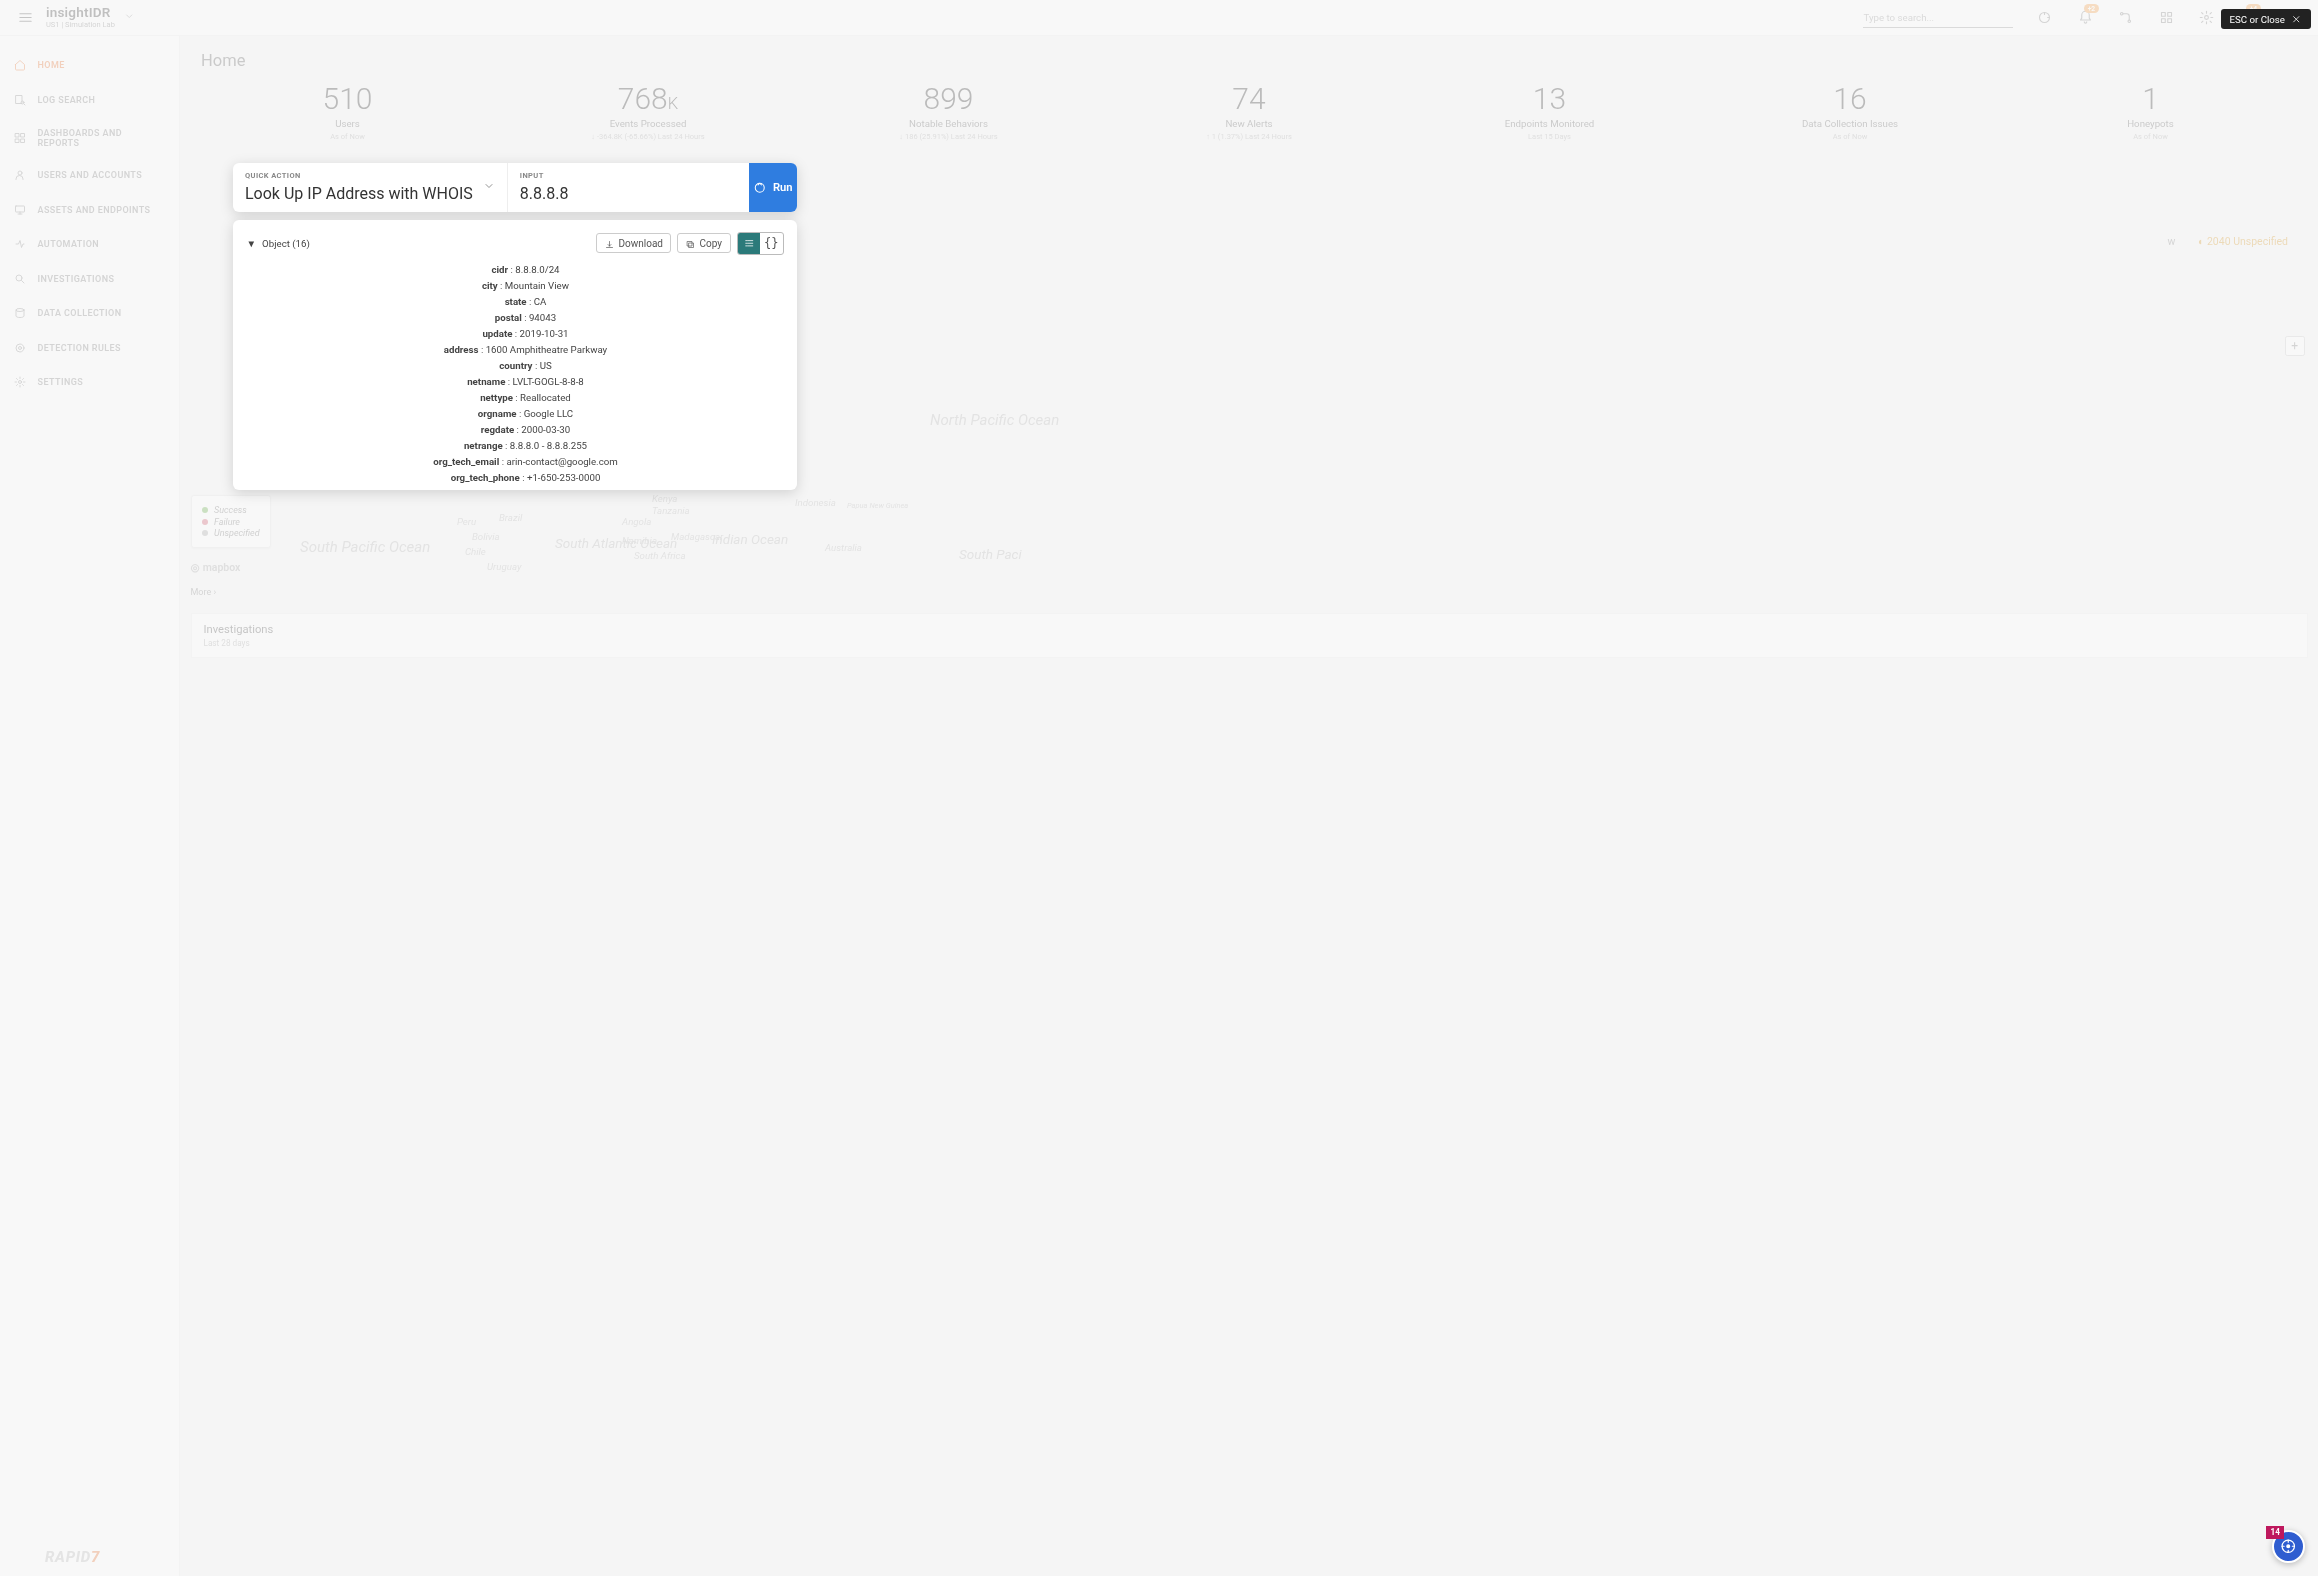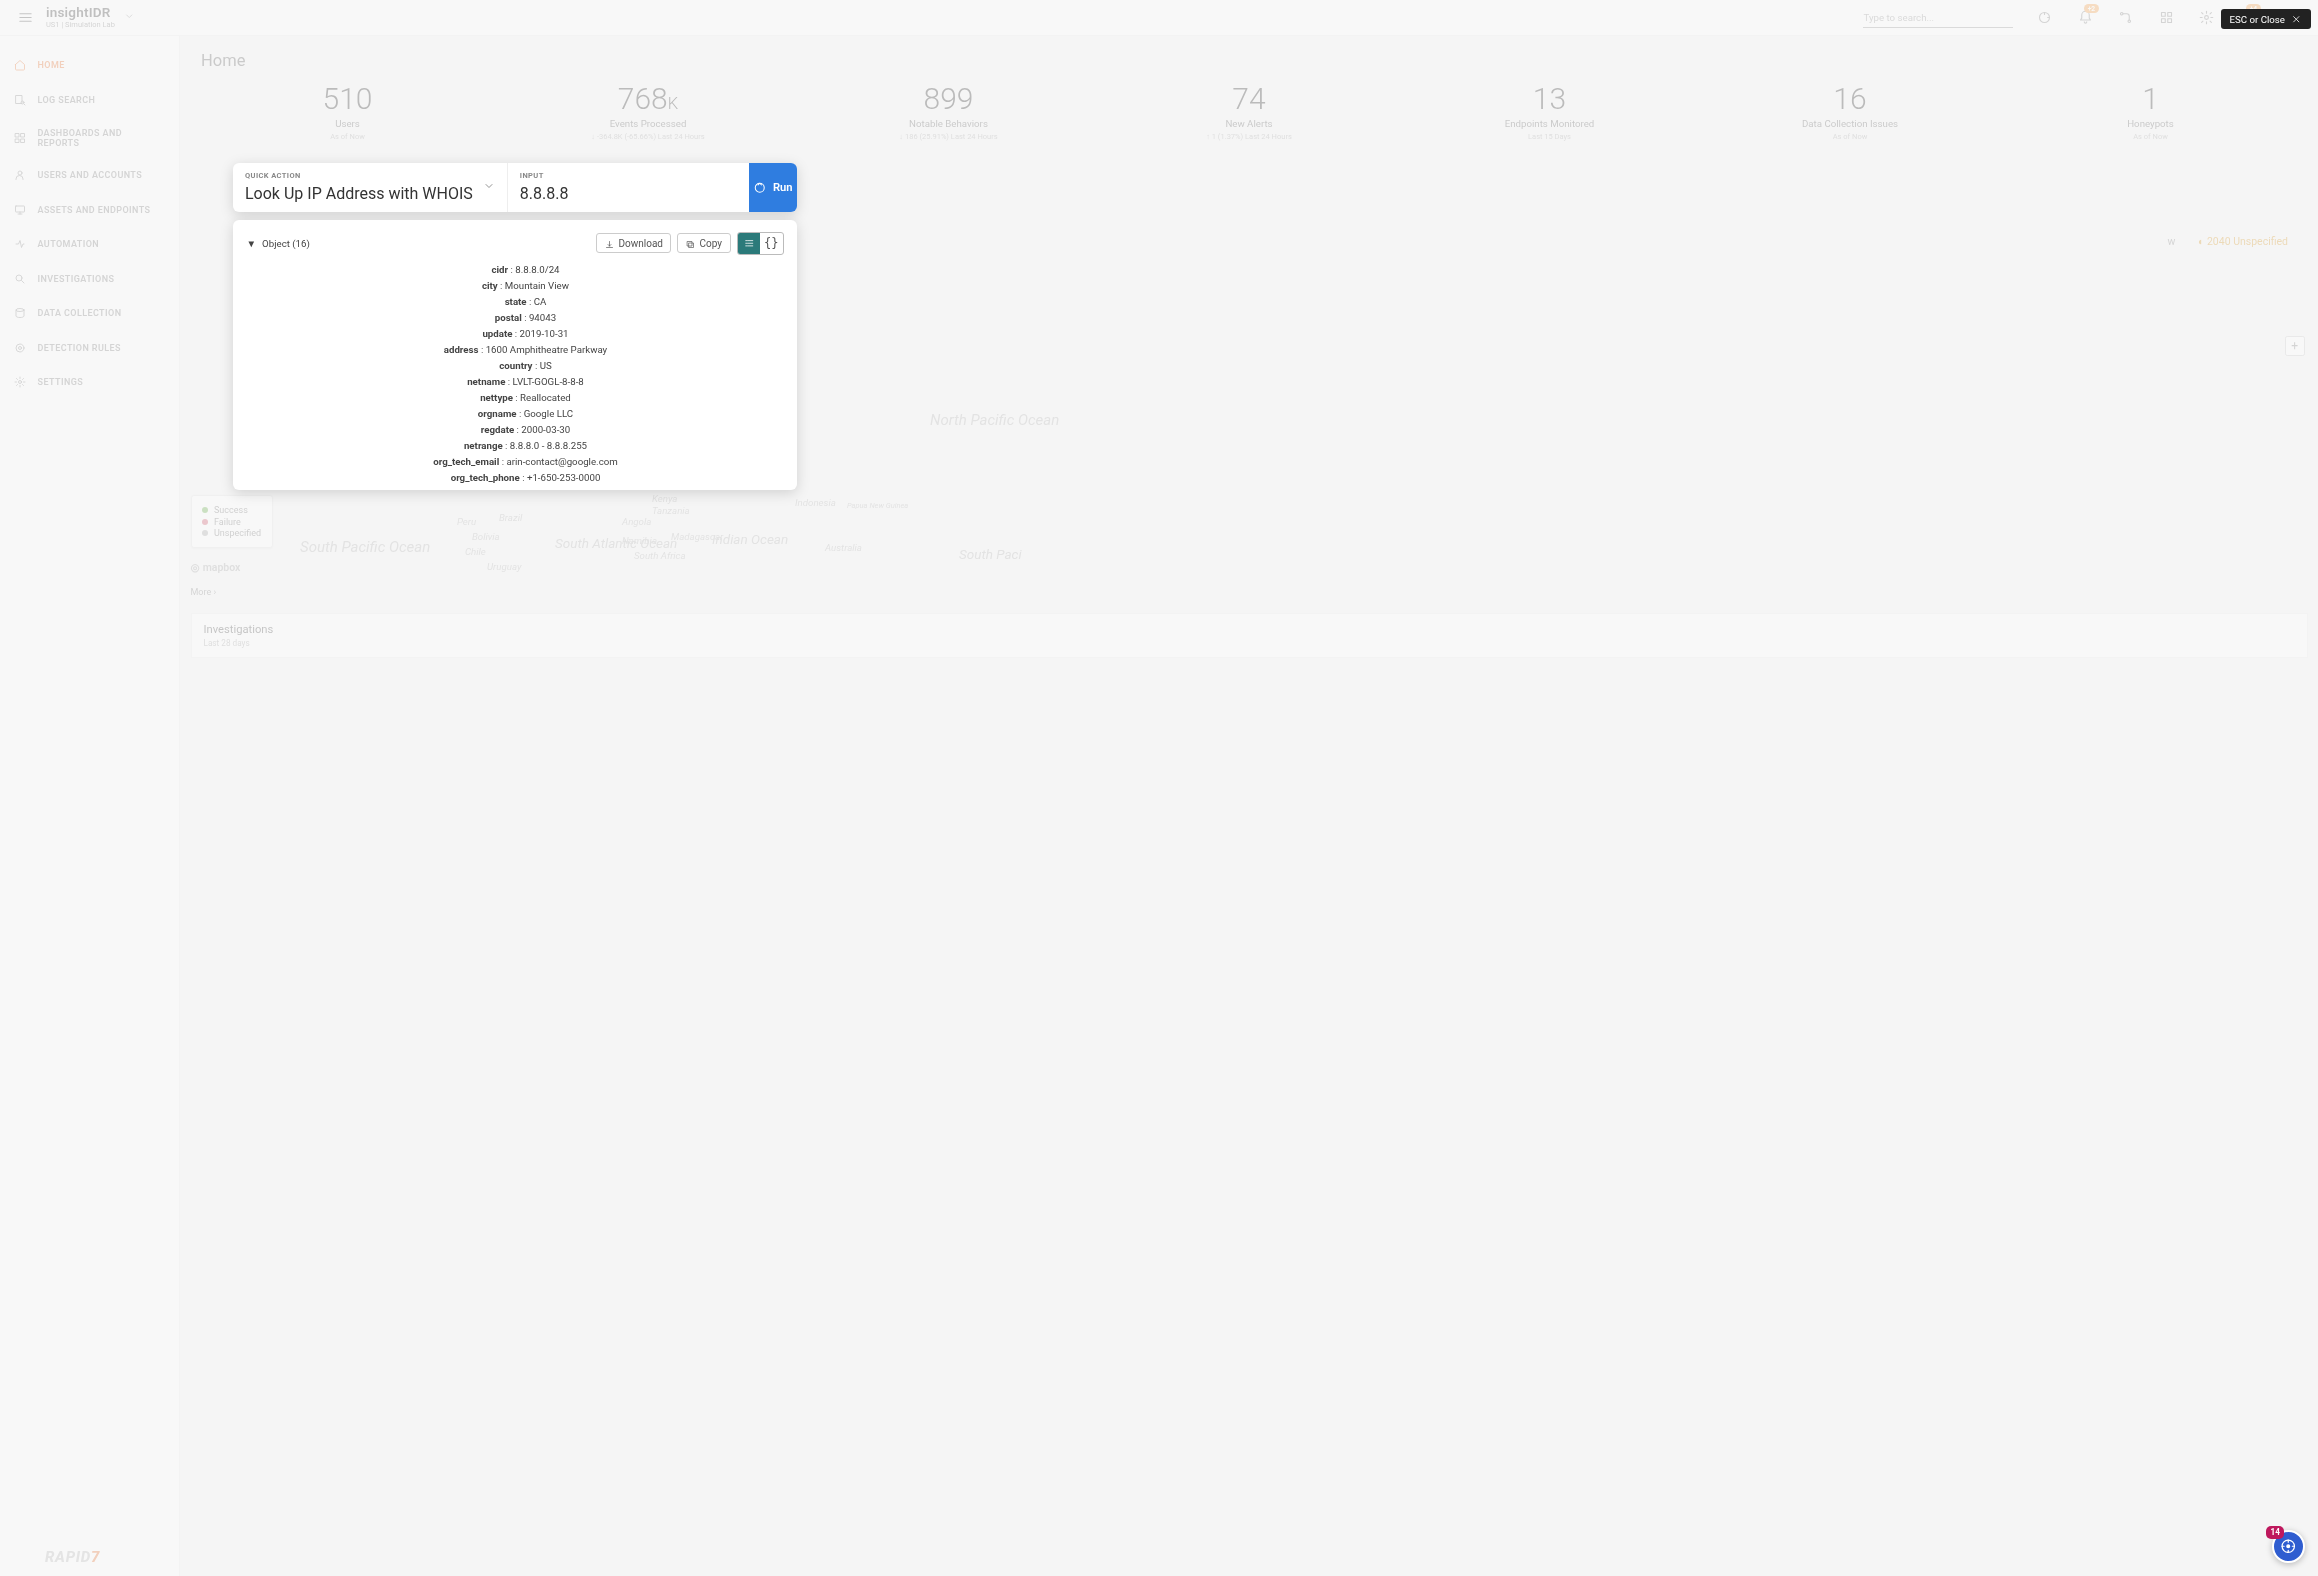--- a/index.html
+++ b/index.html
@@ -33,21 +33,21 @@
 .stats-row { display: flex; gap: 7.5px; }
 .stat { flex: 1; text-align: center; }
 .stat-val { font-size: 30px; font-weight: 300; color: #333; line-height: 1; }
 .stat-val small { font-size: 16.5px; }
 .stat-label { font-size: 9.7px; color: #666; margin-top: 4.5px; }
 .stat-sub { font-size: 7.5px; color: #aaa; margin-top: 3px; }
 .alert-status { position: absolute; top: 199px; right: 30px; display: flex; gap: 22.5px; color: #888; font-size: 10.5px; }
 .alert-status span:nth-child(2) { color: #d89a2a; }
 
 .legend-box { position: absolute; left: 10.5px; top: 459px; background: #fff; border: 0.7px solid #e5e5e5; border-radius: 3px; padding: 7.5px 10.5px; font-size: 9px; color: #777; box-shadow: 0 0.7px 2.2px rgba(0,0,0,.06); }
-.legend-box div { display: flex; align-items: center; gap: 6px; margin: 1.5px 0; }
+.legend-box div { display: flex; align-items: center; gap: 6px; margin: 1.5px 0; font-style: italic; }
 .dot { width: 6px; height: 6px; border-radius: 50%; }
 .dot.g { background: #6ab04c; } .dot.r { background: #d35d6e; } .dot.gr { background: #aaa; }
 
 .map-labels { position: absolute; left: 150px; right: 0; top: 330px; height: 232px; color: #b7b7b7; font-style: italic; font-family: Georgia, serif; font-size: 9.7px; pointer-events: none; }
 .map-labels span { position: absolute; }
 .zoom-ctrl { position: absolute; right: 13.5px; top: 300px; width: 19.5px; height: 19.5px; border: 0.7px solid #ccc; background: #fff; border-radius: 2.2px; display: flex; align-items: center; justify-content: center; color: #888; }
 .mapbox-logo { position: absolute; left: 10.5px; top: 525px; color: #aaa; font-size: 10.5px; font-weight: 600; display: flex; align-items: center; gap: 3px; }
 .more-link { position: absolute; left: 10.5px; top: 551px; font-size: 9px; color: #888; }
 .investigations-box { position: absolute; left: 10.5px; top: 577px; right: 10.5px; background: #fff; border: 0.7px solid #eee; padding: 9px 12px; }
 .investigations-box h3 { font-size: 11.2px; font-weight: 400; color: #555; }
@@ -79,21 +79,21 @@
 .view-toggle { display: flex; border: 0.7px solid #bbb; border-radius: 3px; overflow: hidden; }
 .view-toggle div { width: 22.5px; height: 21px; display: flex; align-items: center; justify-content: center; cursor: pointer; }
 .view-toggle .active { background: #2b7a7a; color: #fff; }
 
 .kv-list { padding-left: 21px; font-size: 9.7px; color: #444; line-height: 1.65; text-align: center; }
 .kv-list div { white-space: nowrap; }
 .kv-list b { font-weight: 700; }
 
 
 .fab { position: absolute; right: 13.5px; bottom: 13.5px; width: 33px; height: 33px; border-radius: 50%; background: #2f5dd0; border: 2.2px solid #fff; box-shadow: 0 1.5px 6px rgba(0,0,0,.25); display: flex; align-items: center; justify-content: center; color: #fff; z-index: 60; cursor: pointer;}
-.fab-badge { position: absolute; top: -6px; left: -7.5px; background: #be185d; color: #fff; font-size: 8.2px; font-weight: 700; padding: 1.5px 4.5px; border-radius: 5px; }
+.fab-badge { position: absolute; top: -6px; left: -7.5px; background: #be185d; color: #fff; font-size: 8.2px; font-weight: 700; padding: 1.5px 4.5px; border-radius: 0; }
 
 
 svg { stroke: currentColor; fill: none; stroke-width: 1.8; stroke-linecap: round; stroke-linejoin: round; }
 </style>
 </head>
 <body>
 
 <div class="topbar">
   <div class="hamburger">
     <svg viewBox="0 0 24 24" width="15" height="15">

